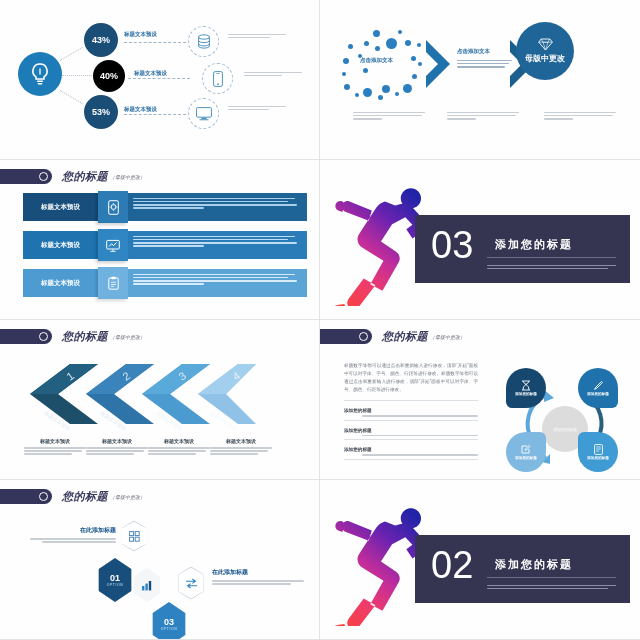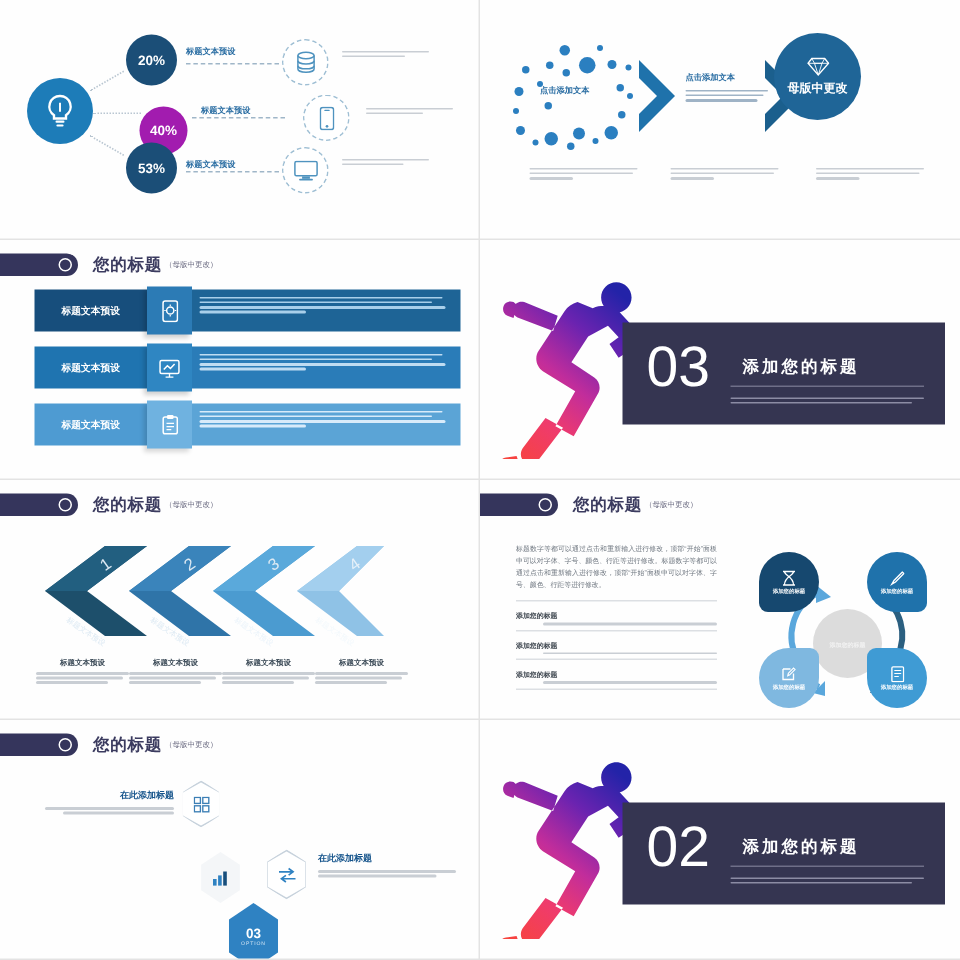--- a/index.html
+++ b/index.html
@@ -5,40 +5,40 @@
   * { box-sizing: border-box; margin:0; padding:0; }
   html,body { width:640px; height:640px; background:#ffffff;
     font-family:"Liberation Sans","DejaVu Sans",sans-serif; overflow:hidden; }
   .grid { width:640px; height:640px; display:grid;
     grid-template-columns:1fr 1fr; grid-template-rows:repeat(4,160px); }
   .slide { position:relative; background:#fefefe; overflow:hidden;
     border-right:1px solid #e3e3e3; border-bottom:1px solid #e3e3e3; }
   .slide:nth-child(even){ border-right:none; }
 
   
-  .titlebar { position:absolute; left:0; top:9px; display:flex; align-items:center; }
+  .titlebar { position:absolute; left:0; top:9px; display:flex; align-items:center;font-style:italic; }
   .pill { width:52px; height:15px; background:#35355c; border-radius:0 9px 9px 0;
     display:flex; align-items:center; justify-content:flex-end; padding-right:4px; }
   .pill-ring { width:9px; height:9px; border:1.5px solid #ffffff; border-radius:50%;
     background:transparent; }
   .t-main { font-size:11px; font-weight:bold; color:#3b3b5f; margin-left:10px;
     letter-spacing:.5px; }
   .t-sub { font-size:5px; color:#6a6a80; margin-left:2px; }
 
   
   .ln { height:1.6px; background:#c9ced4; border-radius:1px; margin:1.6px 0; }
   .ln.d { background:#9fb3c6; }
 
   
   .s1-bulb { position:absolute; left:18px; top:52px; width:44px; height:44px;
     border-radius:50%; background:#1d7cb8; display:flex; align-items:center; justify-content:center; }
   .s1-pct { position:absolute; border-radius:50%; display:flex; align-items:center;
     justify-content:center; color:#fff; font-size:9px; font-weight:bold; }
   .s1-pct.a { left:84px; top:23px; width:34px; height:34px; background:#1b4e77; }
-  .s1-pct.b { left:93px; top:71px; width:32px; height:32px; background:#a21caf;text-align:right; }
+  .s1-pct.b { left:93px; top:60px; width:32px; height:32px; background:#000000;text-align:right; }
   .s1-pct.c { left:84px; top:95px; width:34px; height:34px; background:#1b4e77; }
   .s1-lbl { position:absolute; font-size:5.5px; font-weight:bold; color:#2b6ea3; }
   .s1-dash { position:absolute; border-top:1px dashed #9fb6c8; }
   .s1-ic { position:absolute; width:31px; height:31px; border-radius:50%;
     border:1.2px dashed #9fbfd4; display:flex; align-items:center; justify-content:center;
     background:#fff; }
   .s1-txt { position:absolute; width:58px; }
   .s1-dots { position:absolute; border-top:1.2px dotted #b9c6d1; transform-origin:left center; }
 
   
@@ -131,21 +131,21 @@
         <rect x="8" y="18.4" width="6" height="1.5" rx=".7" fill="#fff"></rect>
         <rect x="8.6" y="21" width="4.8" height="1.4" rx=".7" fill="#fff"></rect>
         <path d="M11 6.5v6" stroke="#fff" stroke-width="1.3" fill="none"></path>
       </svg>
     </div>
 
     <div class="s1-dots" style="left:60px; top:60px; width:26px; transform:rotate(-30deg);"></div>
     <div class="s1-dots" style="left:62px; top:75px; width:32px;"></div>
     <div class="s1-dots" style="left:60px; top:90px; width:26px; transform:rotate(30deg);"></div>
 
-    <div class="s1-pct a">20%</div>
+    <div class="s1-pct a">43%</div>
     <div class="s1-lbl" style="left:124px; top:31px;">标题文本预设</div>
     <div class="s1-dash" style="left:124px; top:42px; width:62px;"></div>
     <div class="s1-ic" style="left:188px; top:26px;">
       <svg width="14" height="15" viewBox="0 0 14 15">
         <ellipse cx="7" cy="3" rx="5.4" ry="2.1" fill="none" stroke="#4f93bf" stroke-width="1"></ellipse>
         <path d="M1.6 3v9c0 1.2 2.4 2.1 5.4 2.1s5.4-.9 5.4-2.1V3" fill="none" stroke="#4f93bf" stroke-width="1"></path>
         <path d="M1.6 6.5c0 1.2 2.4 2.1 5.4 2.1s5.4-.9 5.4-2.1" fill="none" stroke="#4f93bf" stroke-width="1"></path>
         <path d="M1.6 9.8c0 1.2 2.4 2.1 5.4 2.1s5.4-.9 5.4-2.1" fill="none" stroke="#4f93bf" stroke-width="1"></path>
       </svg>
     </div>
@@ -503,20 +503,26 @@
         <svg width="11" height="11" viewBox="0 0 11 11" style="position:relative">
           <rect x=".6" y=".6" width="4" height="4" fill="none" stroke="#3c7fb5" stroke-width=".9"></rect>
           <rect x="6.2" y=".6" width="4" height="4" fill="none" stroke="#3c7fb5" stroke-width=".9"></rect>
           <rect x=".6" y="6.2" width="4" height="4" fill="none" stroke="#3c7fb5" stroke-width=".9"></rect>
           <rect x="6.2" y="6.2" width="4" height="4" fill="none" stroke="#3c7fb5" stroke-width=".9"></rect>
         </svg>
       </div>
     </div>
 
 
+    <div class="hexw" style="left:96px; top:78px; width:38px; height:44px;">
+      <div class="hex" style="background:#174e7c;">
+        <span class="n">01</span>
+        <span class="o">OPTION</span>
+      </div>
+    </div>
 
     <div class="hexw" style="left:132px; top:88px; width:30px; height:34px;">
       <div class="hex" style="background:#f4f6f8;">
         <svg width="13" height="12" viewBox="0 0 13 12">
           <rect x="1" y="7" width="2.4" height="4.4" fill="#2f82c2"></rect>
           <rect x="4.4" y="4.6" width="2.4" height="6.8" fill="#2f82c2"></rect>
           <rect x="7.8" y="2" width="2.4" height="9.4" fill="#174e7c"></rect>
         </svg>
       </div>
     </div>

